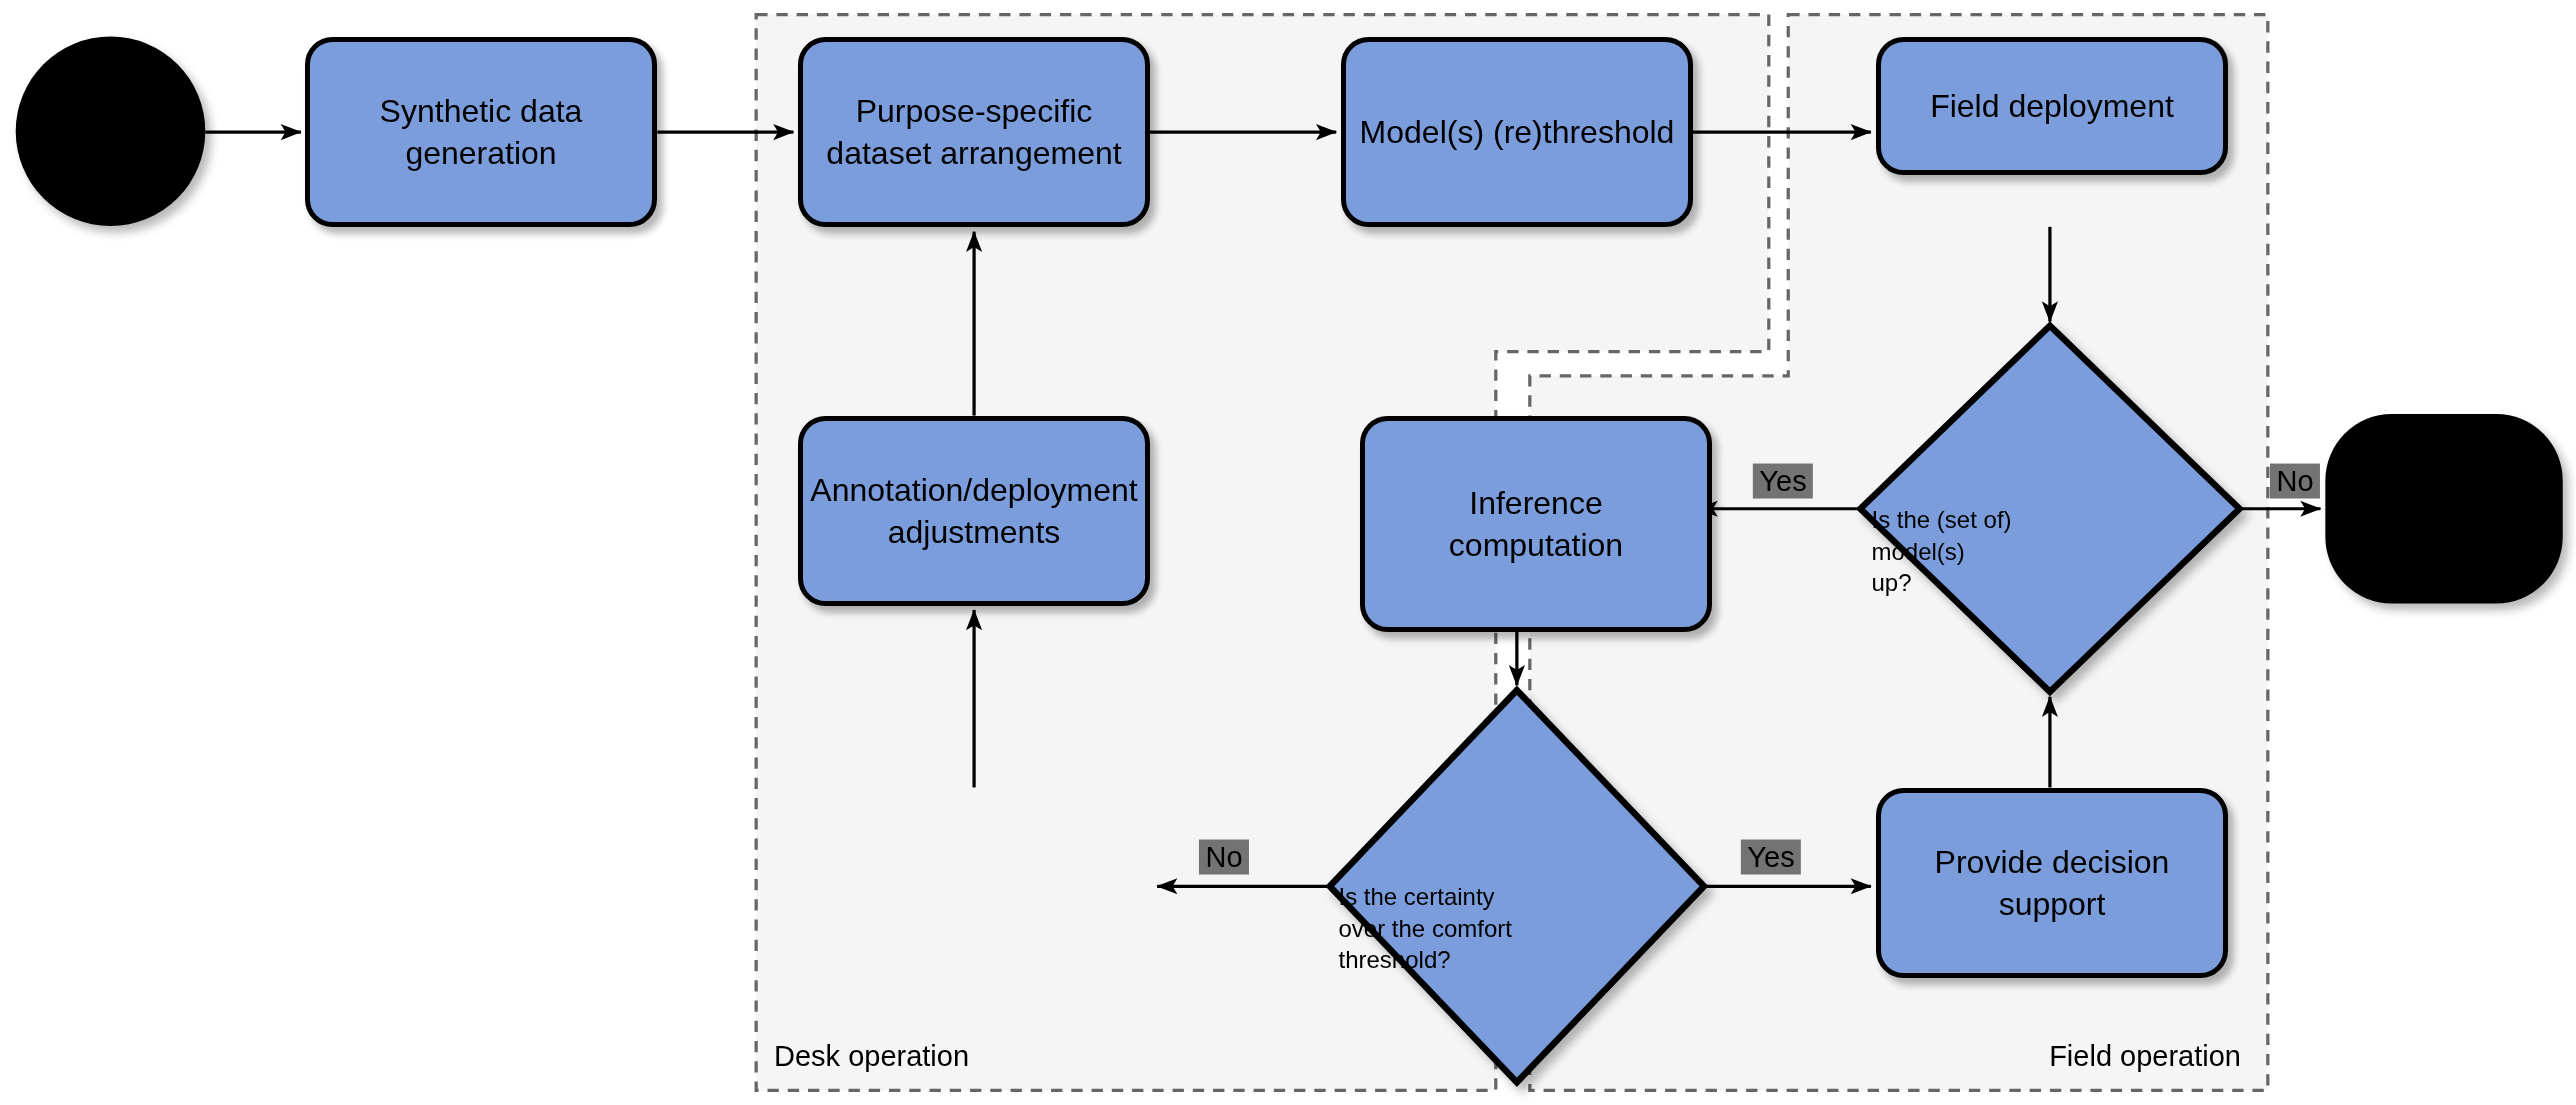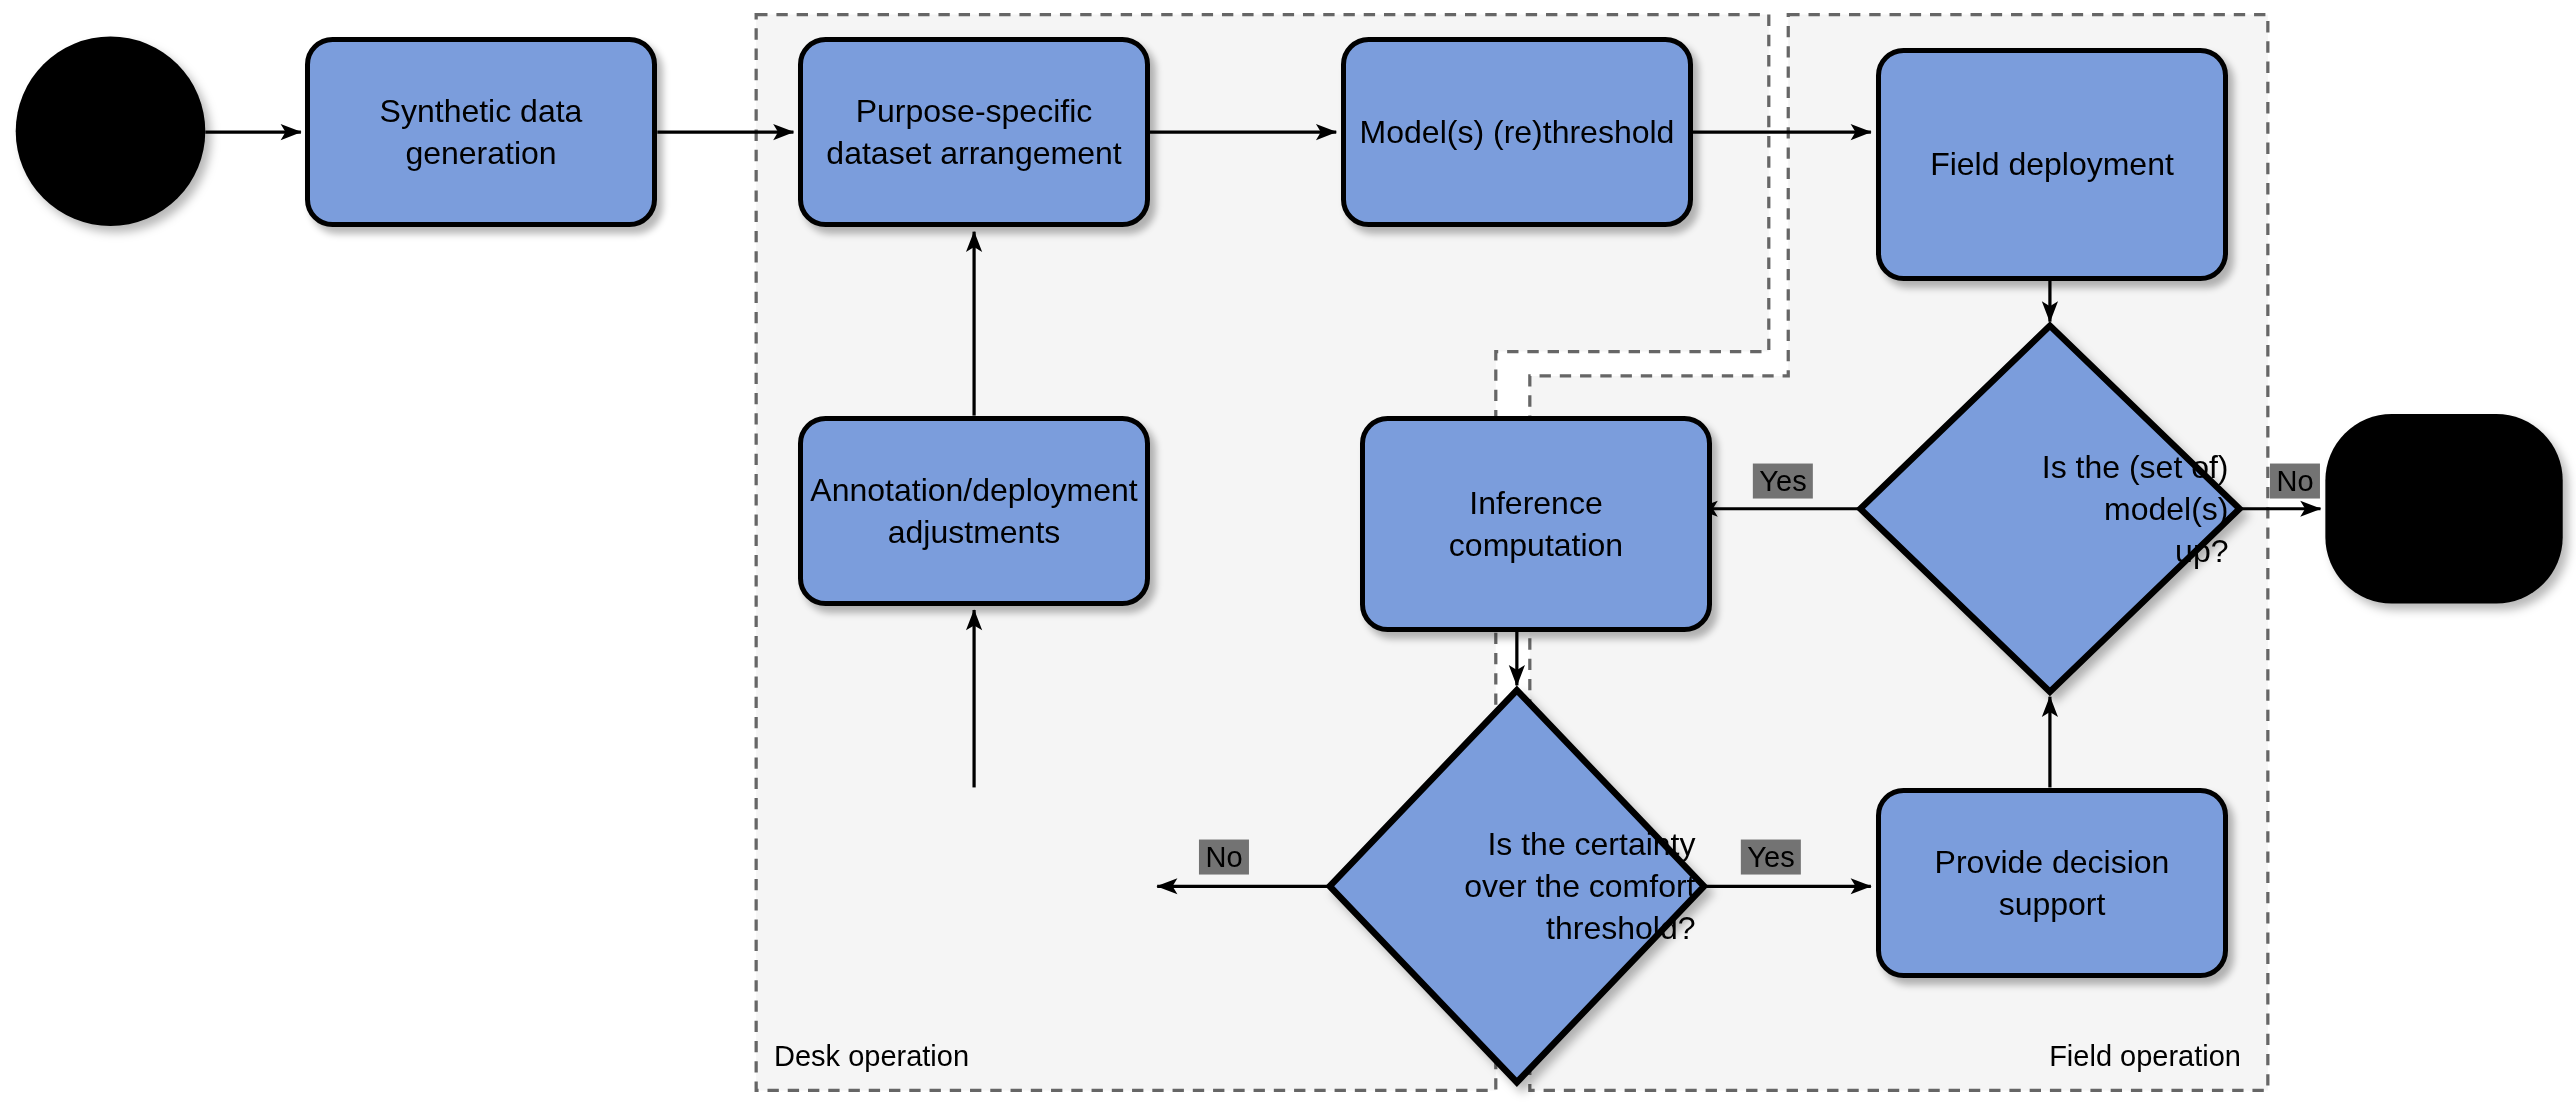--- a/index.html
+++ b/index.html
@@ -54,23 +54,24 @@
     display: flex; align-items: center; justify-content: center;
     text-align: center;
     font-size: 32px; line-height: 1.32;
     white-space: pre-line;
     box-shadow: 5.7px 6.5px 7.3px rgba(0,0,0,0.28);
   }
   .diamond-label {
     position: absolute;
     transform: translate(-50%, -50%);
     width: 357px;
-    text-align: right;
-    font-size: 32px; line-height: 1.32;
+    text-align: left;
+    font-size: 24px; line-height: 1.32;
     white-space: pre-line;
+    margin-top: 43px;
   }
   .elabel {
     position: absolute;
     transform: translate(-50%, -50%);
     background: #737373;
     padding: 0.8px 6.5px;
     font-size: 29px; line-height: 1.15;
     white-space: nowrap;
   }
   .region-label {
@@ -118,21 +119,21 @@
   </svg>
 
   <div class="proc" style="left:305px; top:37px; width:352px; height:190px;">Synthetic data
 generation</div>
 
   <div class="proc" style="left:798px; top:37px; width:352px; height:190px;">Purpose-specific
 dataset arrangement</div>
 
   <div class="proc" style="left:1341px; top:37px; width:352px; height:190px;">Model(s) (re)threshold</div>
 
-  <div class="proc" style="left:1876px; top:37px; width:352px; height:233px;margin-top:11px;">Field deployment</div>
+  <div class="proc" style="left:1876px; top:37px; width:352px; height:138px;">Field deployment</div>
 
   <div class="proc" style="left:798px; top:416px; width:352px; height:190px;">Annotation/deployment
 adjustments</div>
 
   <div class="proc" style="left:1341px; top:416px; width:352px; height:216px;margin-left:19px;">Inference
 computation</div>
 
 
   <div class="proc" style="left:1876px; top:788px; width:352px; height:190px;">Provide decision
 support</div>

